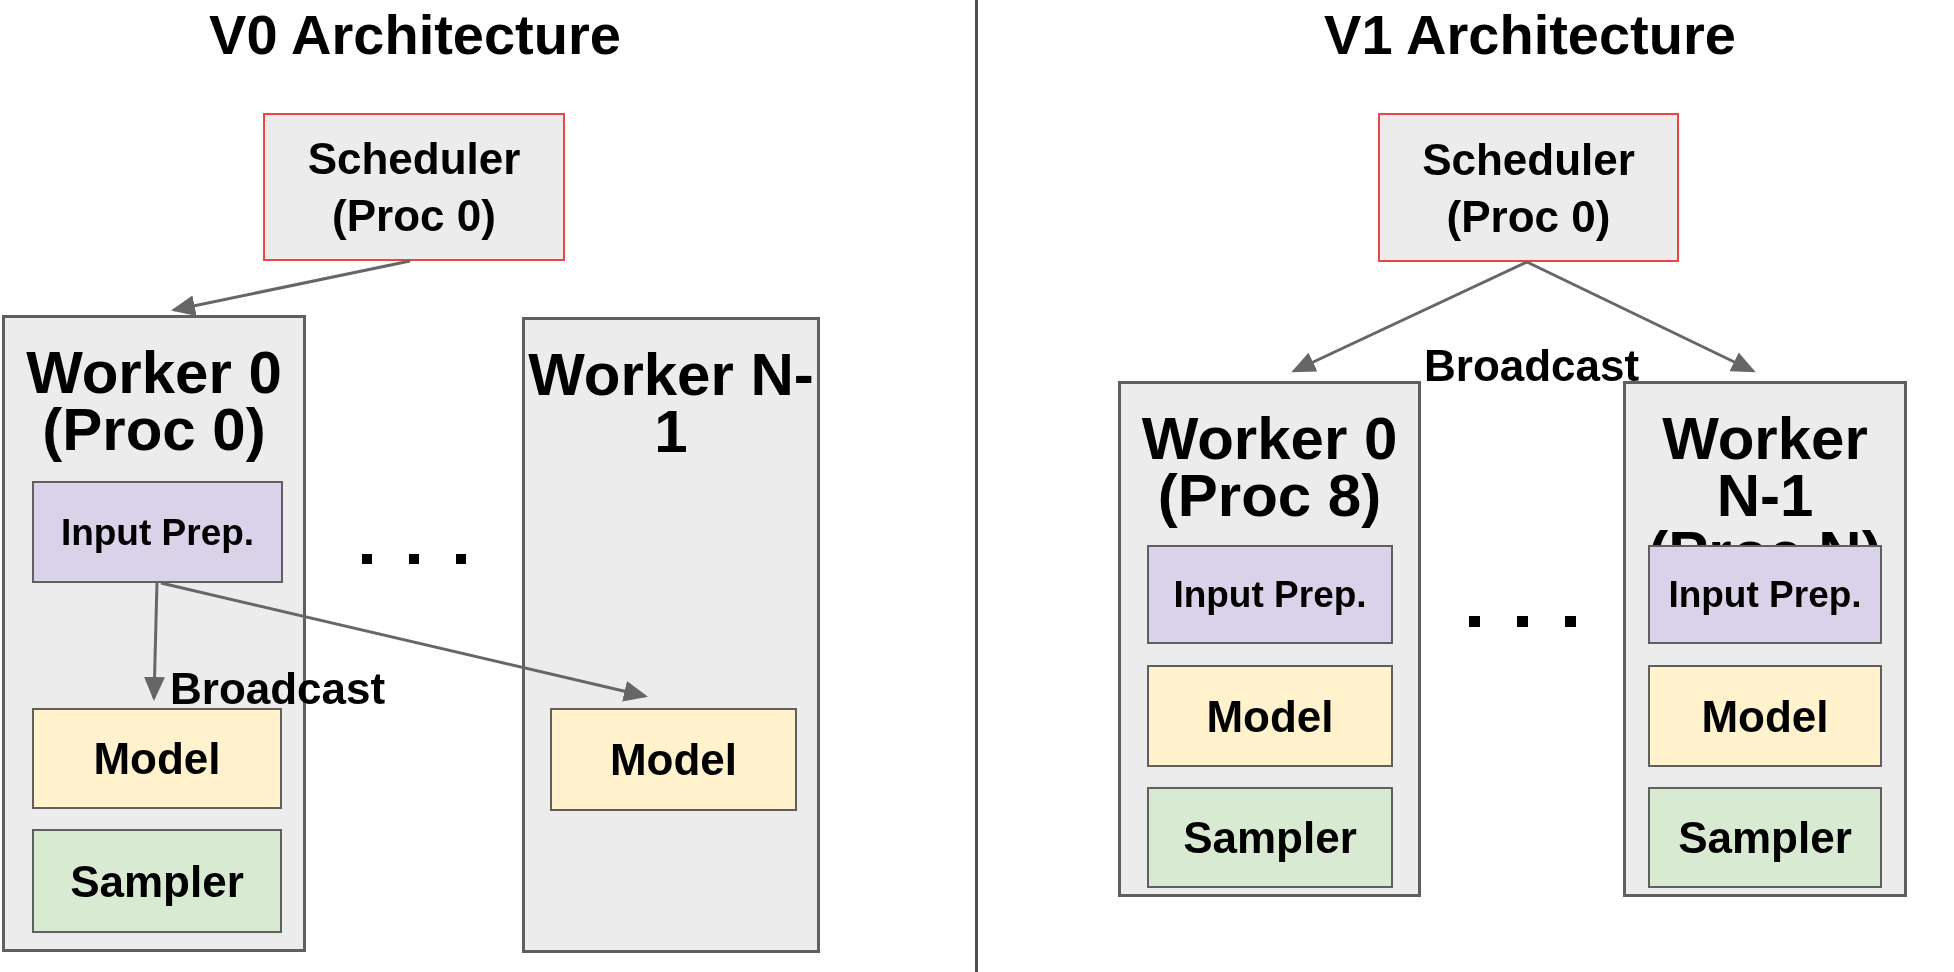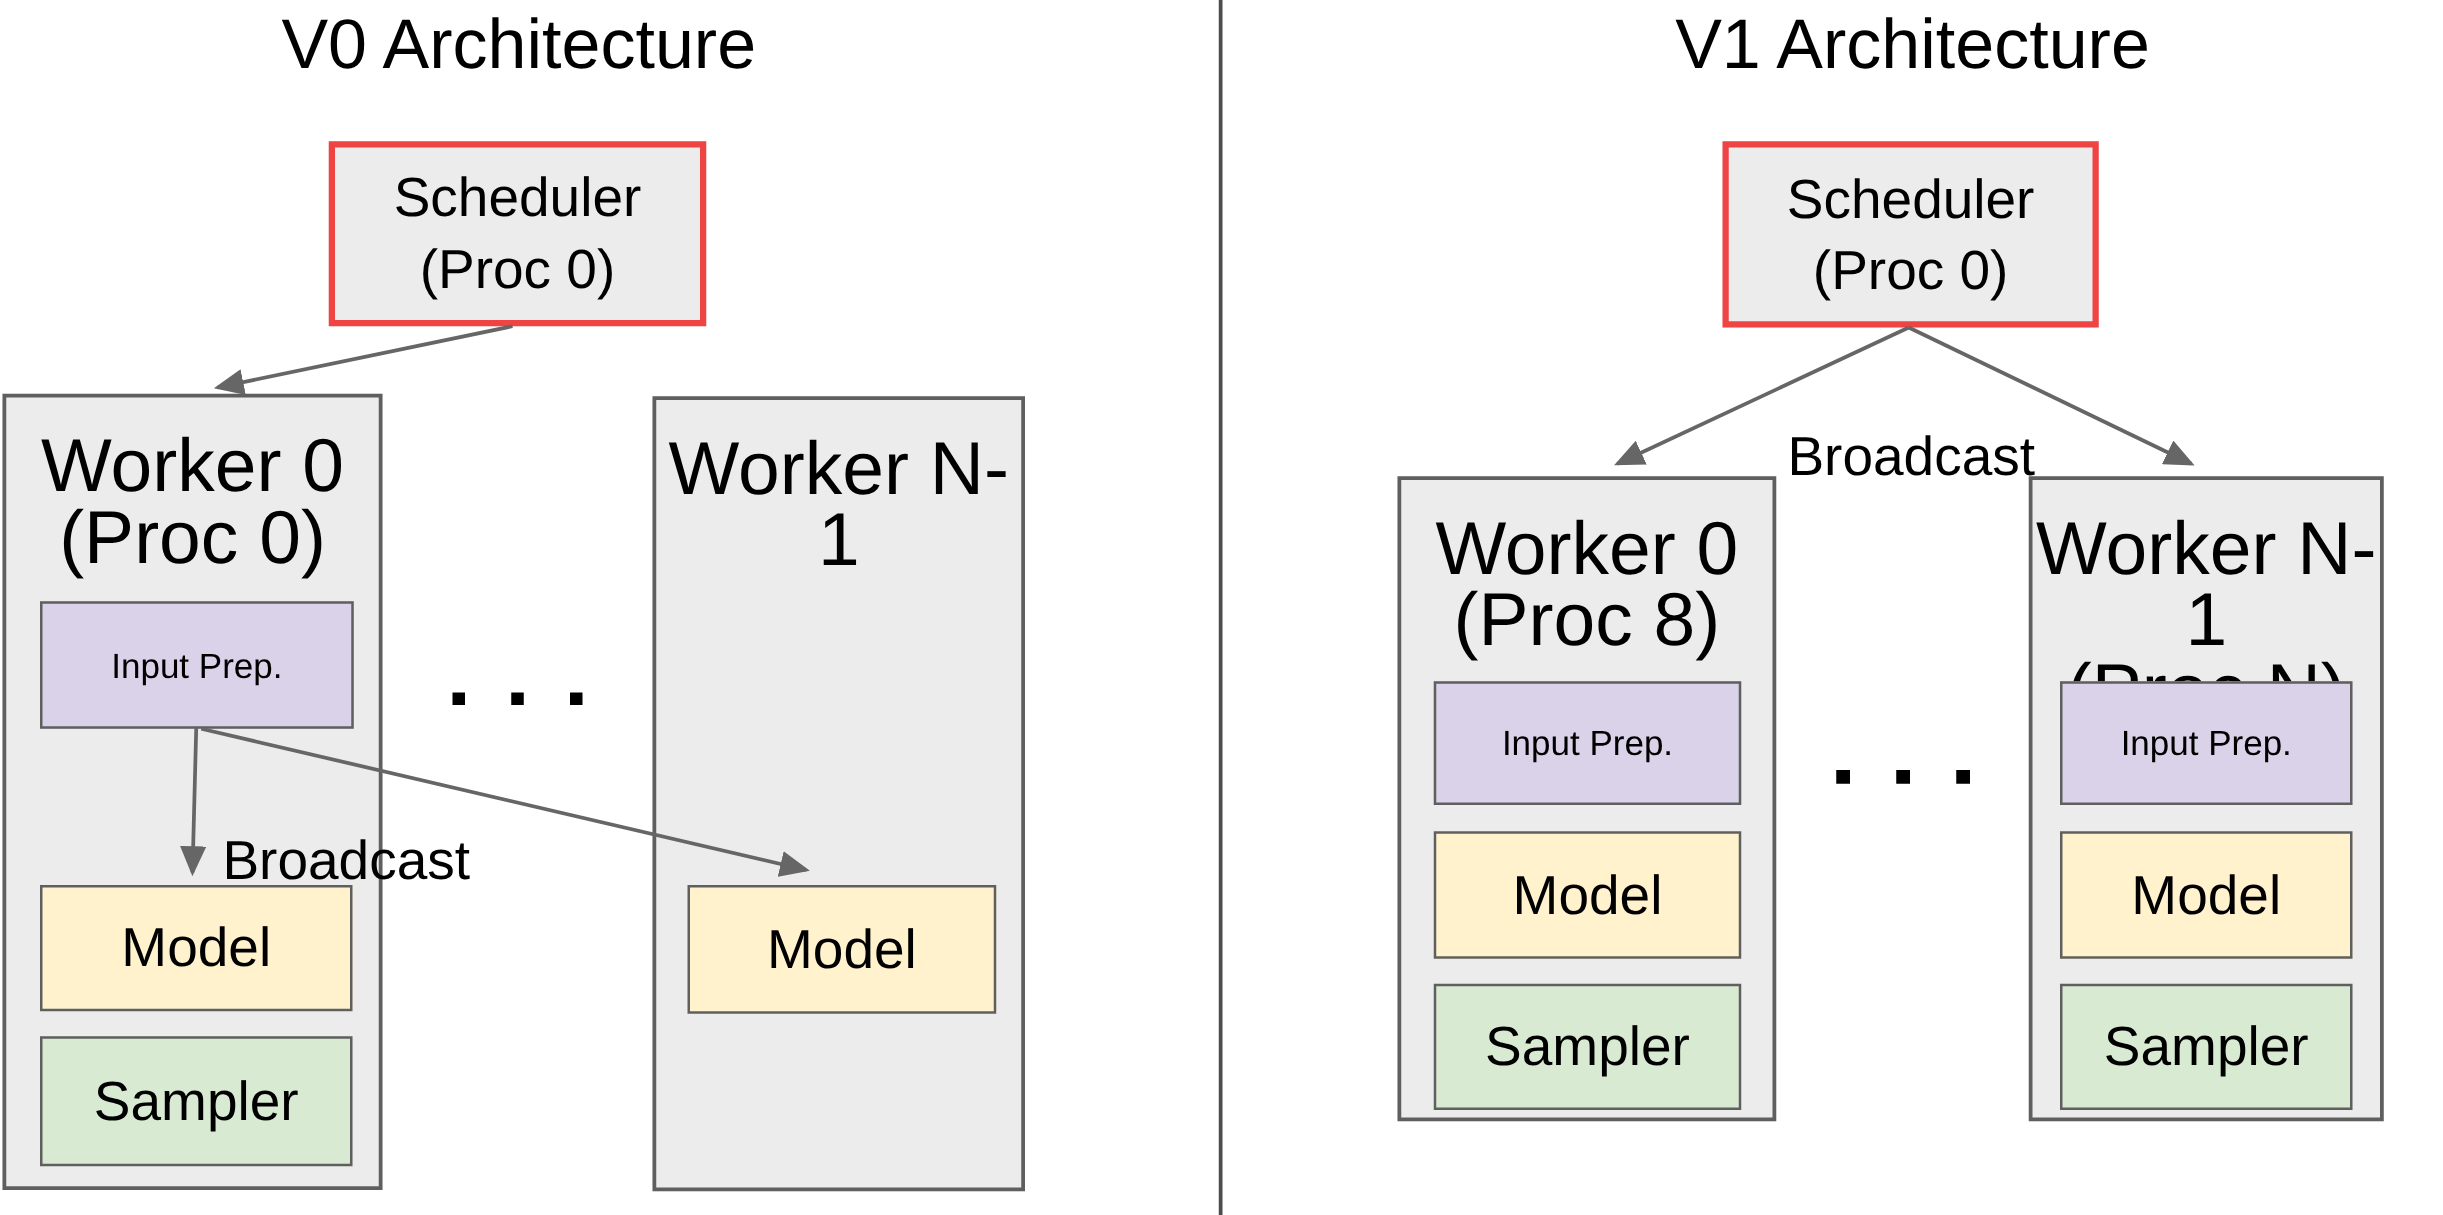--- a/index.html
+++ b/index.html
@@ -1,42 +1,42 @@
 <!DOCTYPE html>
 <html><head>
 <meta charset="utf-8">
 <style>
   html,body{margin:0;padding:0;background:#ffffff;}
   #canvas{
     position:relative;width:1954px;height:972px;overflow:hidden;
-    font-family:"Liberation Sans", sans-serif;color:#000;background:#ffffff;
+    font-family:"Liberation Sans", sans-serif;color:#000;background:#ffffff;font-weight:bold;
   }
   .abs{position:absolute;box-sizing:border-box;}
   .panel-title{
     font-size:56px;line-height:62px;text-align:center;white-space:nowrap;
   }
   .box{
     position:absolute;box-sizing:border-box;
-    border:5px solid #ef4444;background:#ececec;
+    border:2px solid #ef4444;background:#ececec;
     display:flex;flex-direction:column;align-items:center;justify-content:center;
     text-align:center;font-size:44px;line-height:57px;
   }
   .worker{
     border-width:3px;border-color:#5f5f5f;justify-content:flex-start;
   }
   .worker-label{
     position:absolute;left:0;right:0;top:26px;text-align:center;
     font-size:60px;line-height:57px;
   }
   .comp{
     position:absolute;box-sizing:border-box;border:2px solid #5f5f5f;
     display:flex;align-items:center;justify-content:center;
     text-align:center;font-size:44px;
   }
-  .comp.inputprep{font-size:28px;}
+  .comp.inputprep{font-size:37px;}
   .bcast{
     position:absolute;font-size:44px;line-height:46px;text-align:center;white-space:nowrap;margin-top:44px;
   }
   .dots{position:absolute;display:flex;}
   .dots .dot{display:block;background:#000;}
   .dots-l .dot{width:10px;height:10px;margin-right:37px;}
   .dots-r .dot{width:11px;height:11px;margin-right:37px;}
   #divider{position:absolute;top:0;height:972px;width:3px;}
   svg.arrows{position:absolute;left:0;top:0;pointer-events:none;}
 </style>

